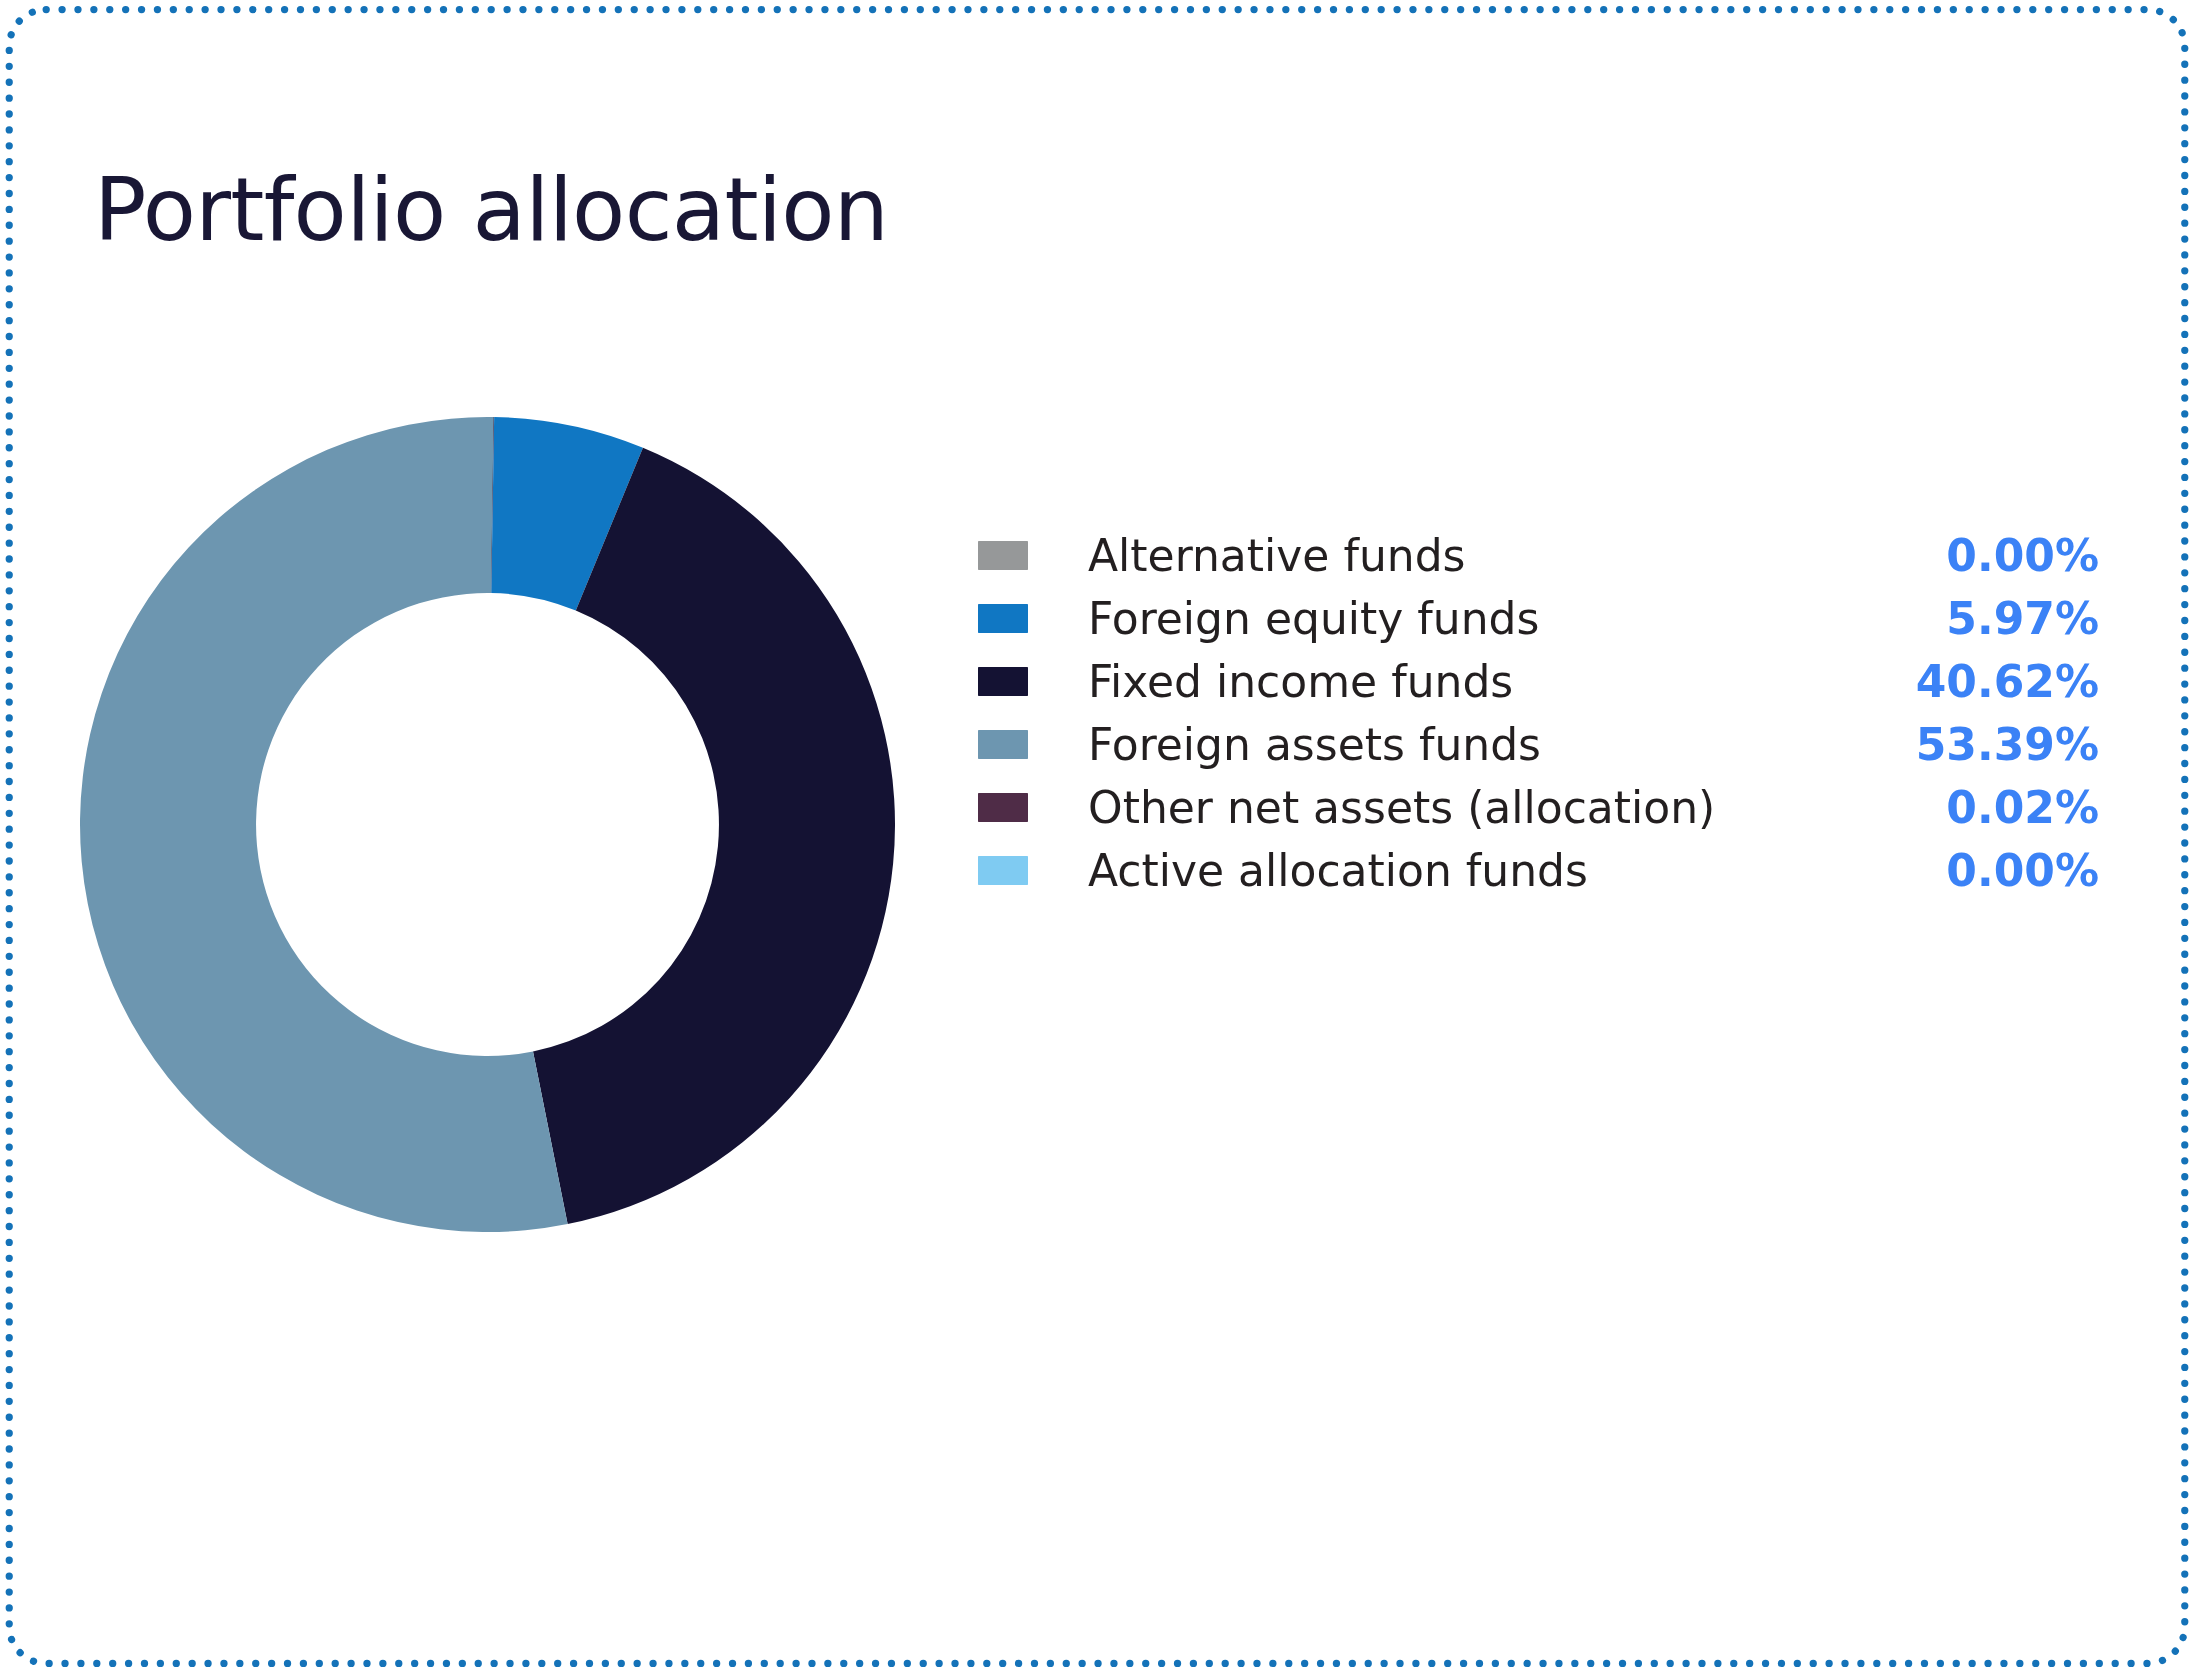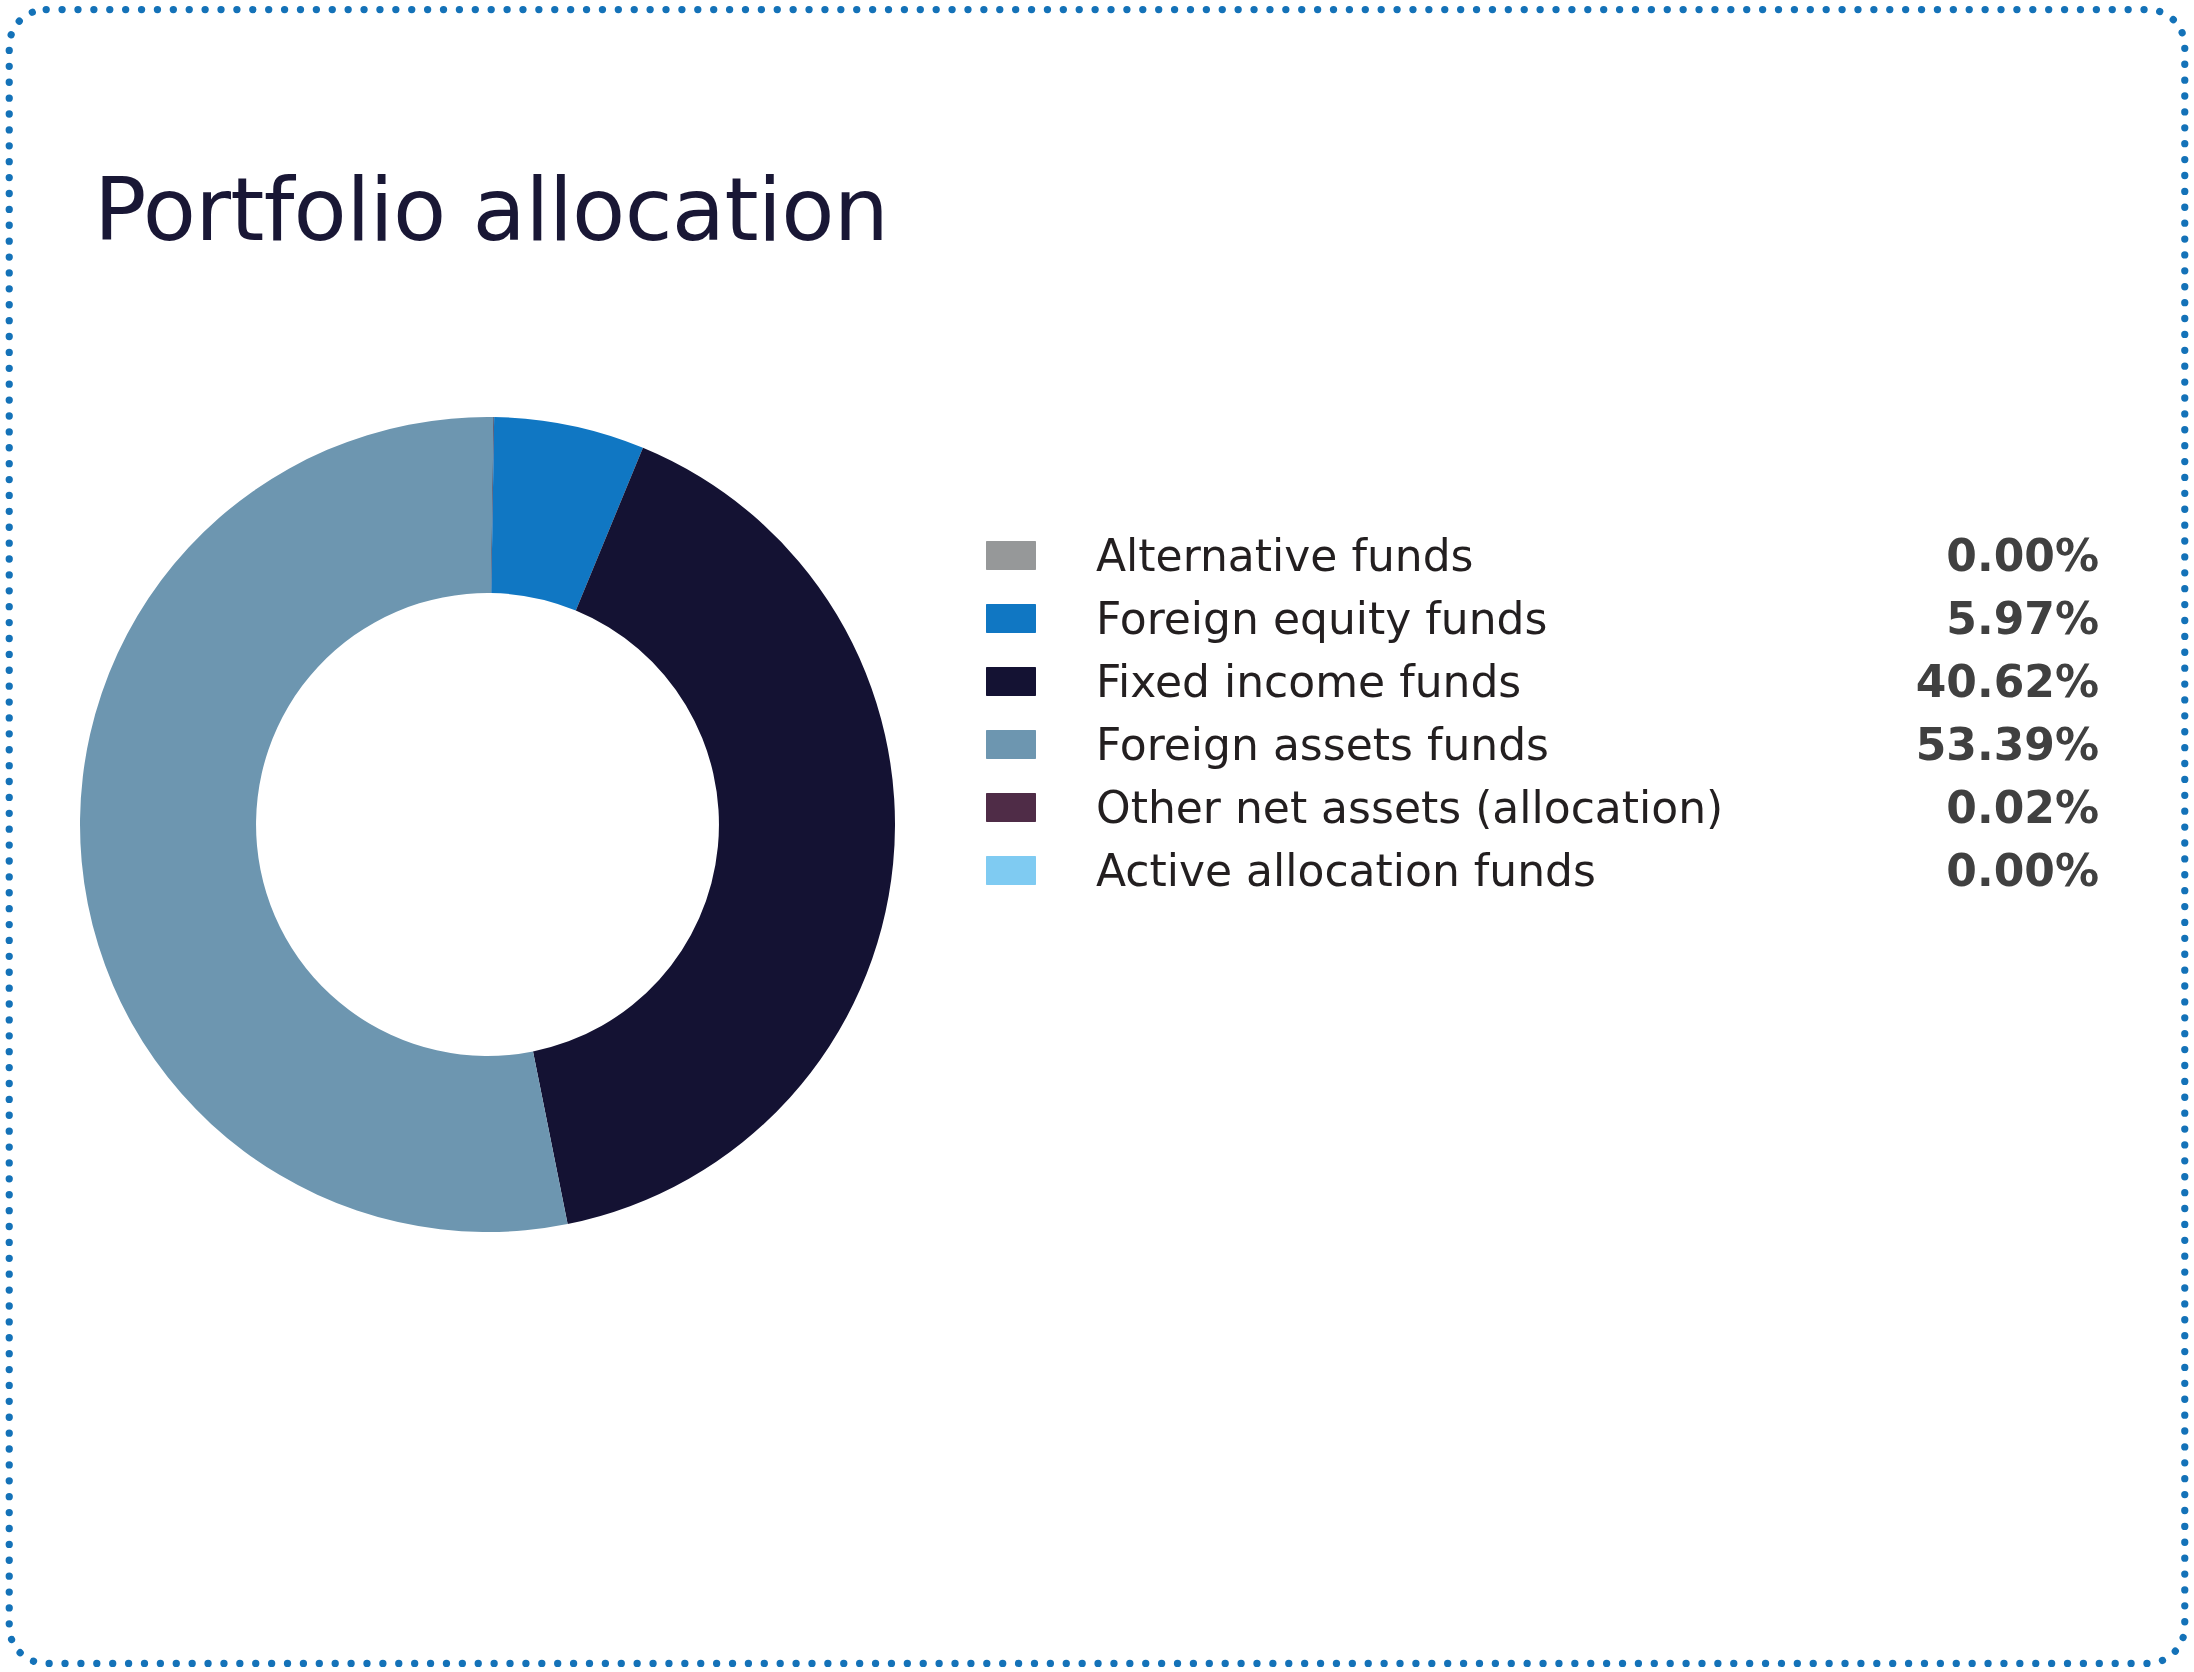--- a/index.html
+++ b/index.html
@@ -59,21 +59,20 @@
     left: 978px;
     top: 524px;
     width: 1121px;
   }
 
   .legend-row {
     position: relative;
     height: 63px;
     display: flex;
     align-items: center;
-    margin-left: 8px;
   }
 
   .legend-swatch {
     width: 50px;
     height: 29px;
     flex: 0 0 50px;
     border-radius: 0.7px;
   }
 
   .legend-label {
@@ -85,21 +84,21 @@
     font-weight: 400;
   }
 
   .legend-value {
     position: absolute;
     right: 0;
     top: 50%;
     transform: translateY(-50%);
     font-size: 44px;
     line-height: 1;
-    color: #404040;
+    color: #3b82f6;
     font-weight: 700;
     white-space: nowrap;
     text-align: right;
   }
 </style>
 </head>
 <body>
 
 <div id="card">
 </div>

